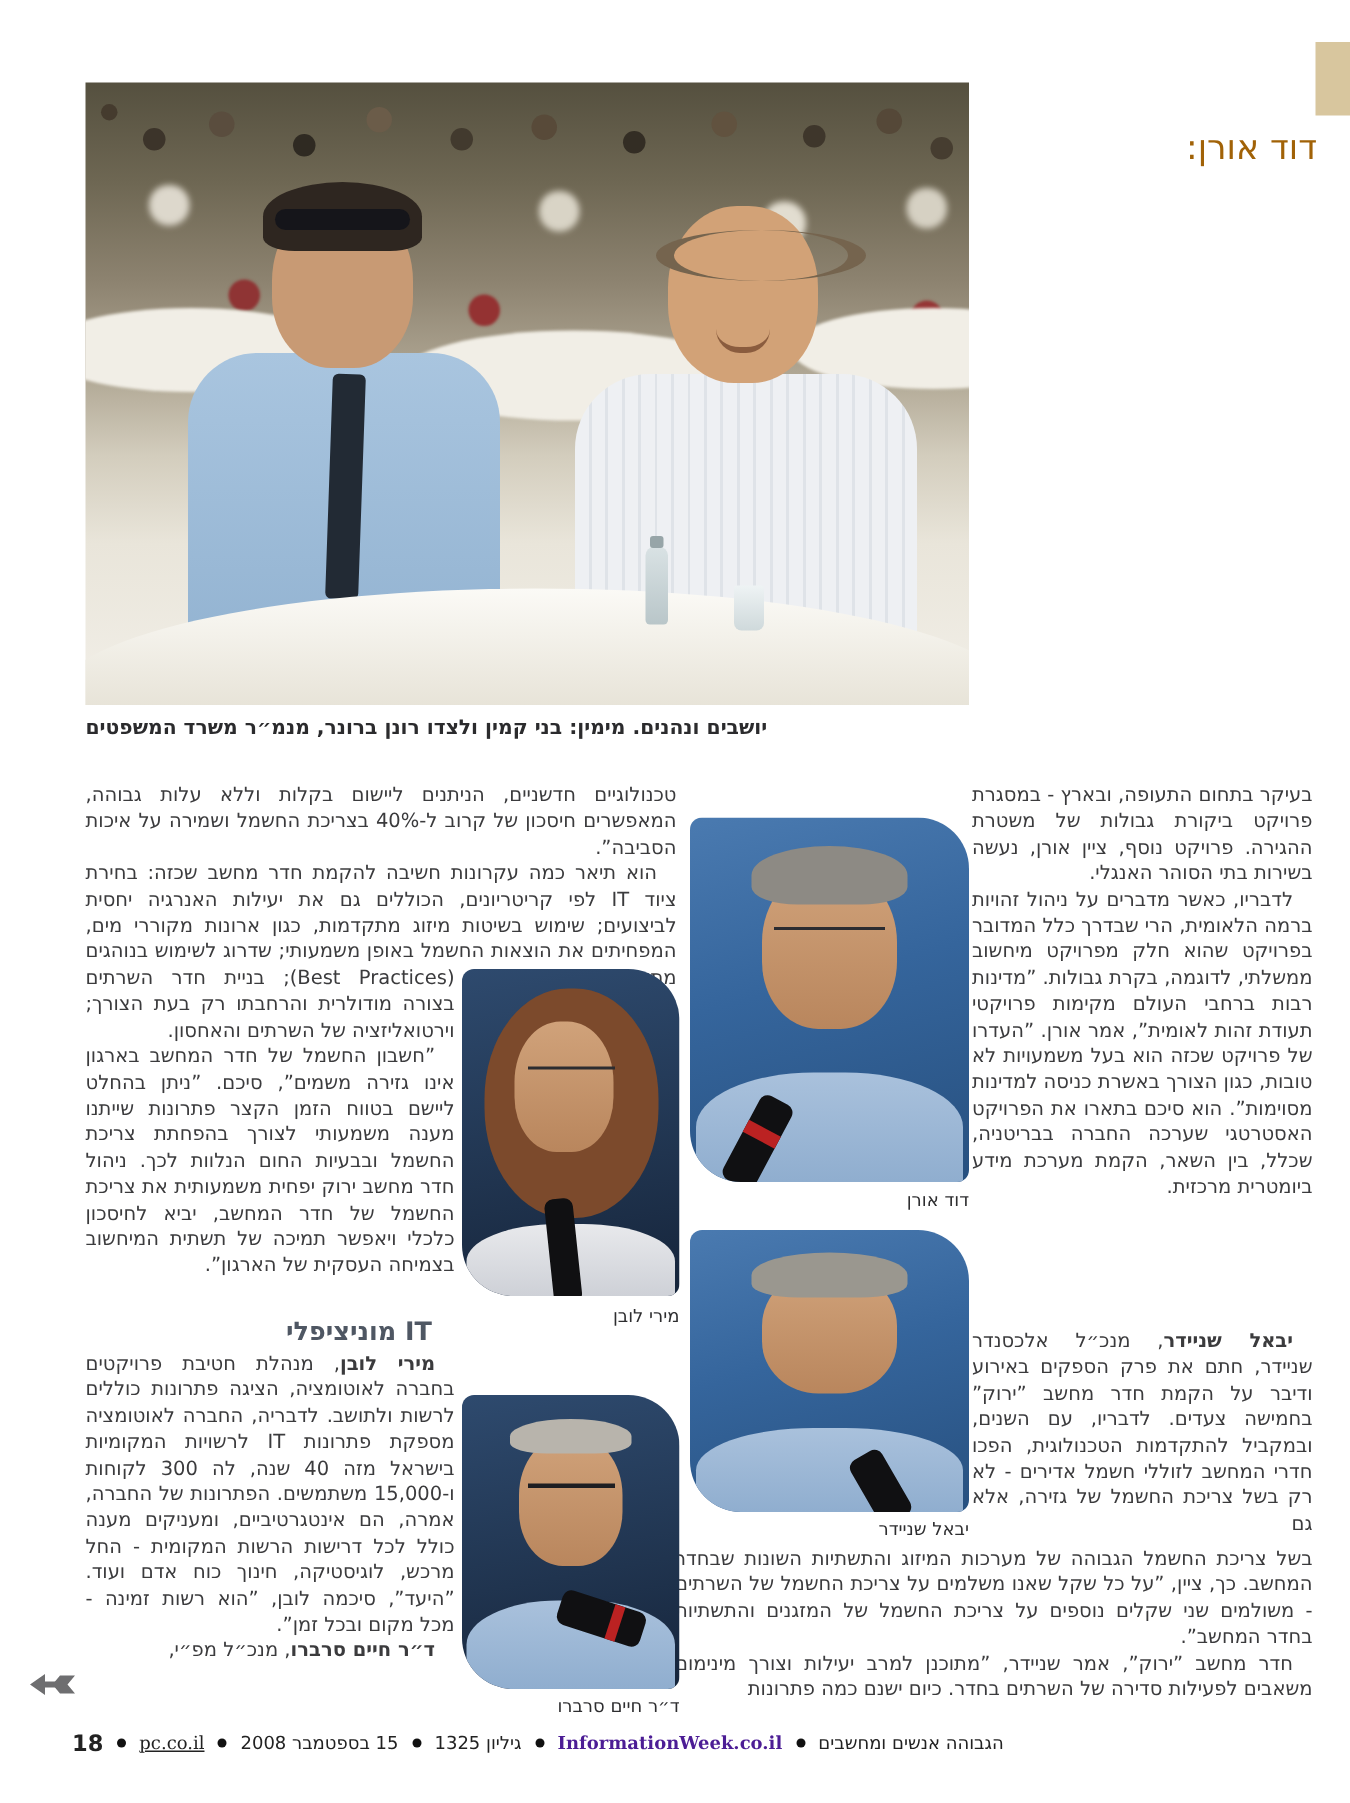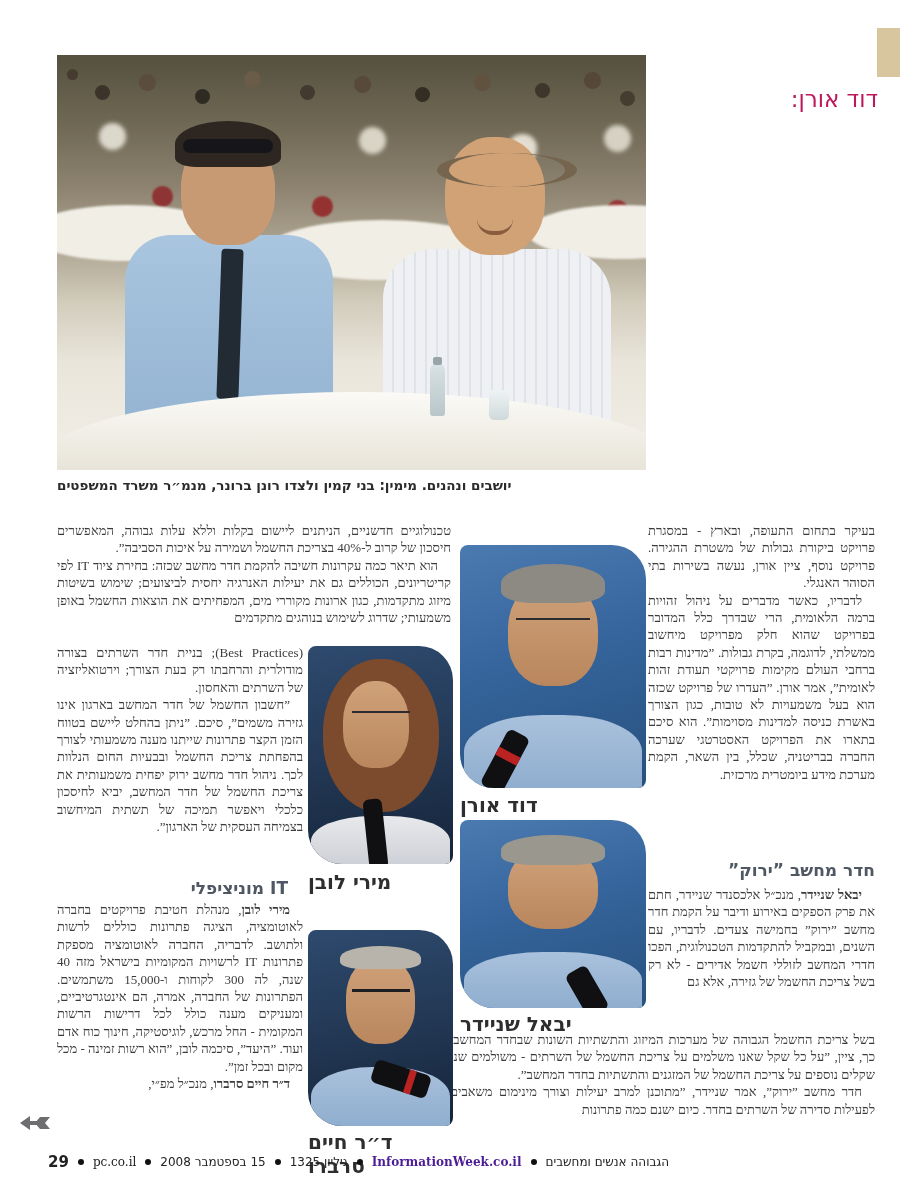--- a/index.html
+++ b/index.html
@@ -38,24 +38,24 @@
   .man-r .head{position:absolute;left:70px;top:10px;width:100px;height:118px;background:#d2a277;border-radius:46% 46% 44% 44%;}
   .man-r .hair{position:absolute;left:62px;top:26px;width:116px;height:34px;background:transparent;border-left:12px solid #75644e;border-right:12px solid #75644e;border-radius:50%;}
   .man-r .smile{position:absolute;left:102px;top:92px;width:36px;height:12px;border-bottom:4px solid #8a5c3e;border-radius:0 0 18px 18px;}
   .man-r .shirt{position:absolute;left:8px;top:122px;width:228px;height:220px;border-radius:50px 50px 0 0;
     background:repeating-linear-gradient(90deg,#eef0f3 0 9px,#dfe3e8 9px 11px);}
   
   .main-caption{position:absolute;left:57px;top:477px;width:589px;text-align:left;direction:rtl;
     font-size:13.5px;font-weight:bold;color:#2b2b2d;}
   
   .pull-quote{position:absolute;left:650px;top:86px;width:228px;text-align:right;
-    color:#be185d;font-size:23px;line-height:26px;}
+    color:#a16207;font-size:23px;line-height:26px;}
   
   .btxt{position:absolute;font-size:13px;line-height:17.4px;color:#3b3b3d;text-align:justify;}
-  .btxt p{margin:0;text-indent:13px;font-family:Liberation Serif, serif;}
+  .btxt p{margin:0;text-indent:13px;}
   .btxt p.noind{text-indent:0;}
   .lead{font-weight:bold;}
   .sec-head{position:absolute;font-size:17px;font-weight:bold;color:#4f5763;text-align:right;}
   .b-r1{left:648px;top:522px;width:227px;}
   .h-green{left:648px;top:860px;width:227px;}
   .b-r2{left:648px;top:886px;width:227px;}
   .b-wr{left:450px;top:1031px;width:425px;}
   .b-l1{left:57px;top:522px;width:394px;}
   .b-l2{left:57px;top:644px;width:246px;}
   .h-muni{left:42px;top:878px;width:246px;}
@@ -65,35 +65,35 @@
   .pp-bg{position:absolute;inset:0;}
   .bg-blue{background:linear-gradient(165deg,#4a7ab0 0%,#35659c 45%,#27507f 100%);}
   .bg-navy{background:linear-gradient(170deg,#2e4a6e 0%,#20344f 60%,#15243a 100%);}
   .pp-head{position:absolute;left:26%;top:14%;width:48%;height:44%;background:linear-gradient(#d0a27a,#b9865d);border-radius:46% 46% 42% 42%;}
   .pp-hair{position:absolute;left:22%;top:8%;width:56%;height:16%;background:#8d8a84;border-radius:50% 50% 30% 30%;}
   .pp-glasses{position:absolute;left:30%;top:30%;width:40%;height:5%;border-top:2px solid #2c2c30;}
   .pp-shirt{position:absolute;left:2%;bottom:-4%;width:96%;height:34%;background:linear-gradient(#a9c1dc,#8cabcd);border-radius:44% 44% 0 0;}
   .pp-mic{position:absolute;width:13%;height:26%;background:#101012;border-radius:6px;}
   .pp-mic .ring{position:absolute;left:0;top:34%;width:100%;height:14%;background:#b22;}
   .pp-hair-f{position:absolute;left:10%;top:6%;width:80%;height:70%;background:#7c4a2c;border-radius:48%;}
-  .pp-cap{position:absolute;font-size:20px;font-weight:bold;color:#2e2e30;text-align:left;}
+  .pp-cap{position:absolute;font-size:12px;font-weight:normal;color:#2e2e30;text-align:right;}
   .po-david{left:460px;top:545px;width:186px;height:243px;}
   .cap-david{left:460px;top:793px;width:186px;}
   .po-miri{left:308px;top:646px;width:145px;height:218px;}
   .cap-miri{left:308px;top:870px;width:145px;}
   .po-yigal{left:460px;top:820px;width:186px;height:188px;}
   .cap-yigal{left:460px;top:1012px;width:186px;}
   .po-haim{left:308px;top:930px;width:145px;height:196px;}
   .cap-haim{left:308px;top:1130px;width:145px;}
   
   .footer{position:absolute;left:48px;top:1153px;display:flex;direction:ltr;align-items:center;gap:9px;
     font-size:12px;color:#222;}
   .footer .sep{width:6px;height:6px;border-radius:50%;background:#111;}
   .pageno{font-size:15px;font-weight:bold;font-family:"DejaVu Sans",sans-serif;}
-  .serifitem{font-family:"DejaVu Serif",serif;}
+  .serifitem{font-family:"DejaVu Serif",serif;text-decoration:underline;}
   .green-link{font-family:"DejaVu Serif",serif;font-weight:bold;color:#4c1d95;}
   .arrow-icon{position:absolute;left:20px;top:1115px;width:30px;height:16px;}
 </style>
 </head>
 <body>
 
 <div class="page">
 
   <div class="corner-tab"></div>
 
@@ -124,21 +124,20 @@
 
   <div class="pull-quote">
     <div>דוד אורן:</div>
   </div>
 
   <div class="btxt b-r1">
     <p class="noind">בעיקר בתחום התעופה, ובארץ - במסגרת פרויקט ביקורת גבולות של משטרת ההגירה. פרויקט נוסף, ציין אורן, נעשה בשירות בתי הסוהר האנגלי.</p>
     <p>לדבריו, כאשר מדברים על ניהול זהויות ברמה הלאומית, הרי שבדרך כלל המדובר בפרויקט שהוא חלק מפרויקט מיחשוב ממשלתי, לדוגמה, בקרת גבולות. ”מדינות רבות ברחבי העולם מקימות פרויקטי תעודת זהות לאומית”, אמר אורן. ”העדרו של פרויקט שכזה הוא בעל משמעויות לא טובות, כגון הצורך באשרת כניסה למדינות מסוימות”. הוא סיכם בתארו את הפרויקט האסטרטגי שערכה החברה בבריטניה, שכלל, בין השאר, הקמת מערכת מידע ביומטרית מרכזית.</p>
   </div>
 
-  <div class="sec-head h-green">חדר מחשב ”ירוק”</div>
 
   <div class="btxt b-r2">
     <p><span class="lead">יבאל שניידר</span><span>, מנכ״ל אלכסנדר שניידר, חתם את פרק הספקים באירוע ודיבר על הקמת חדר מחשב ”ירוק” בחמישה צעדים. לדבריו, עם השנים, ובמקביל להתקדמות הטכנולוגית, הפכו חדרי המחשב לזוללי חשמל אדירים - לא רק בשל צריכת החשמל של גזירה, אלא גם</span></p>
   </div>
 
   <div class="btxt b-wr">
     <p class="noind">בשל צריכת החשמל הגבוהה של מערכות המיזוג והתשתיות השונות שבחדר המחשב. כך, ציין, ”על כל שקל שאנו משלמים על צריכת החשמל של השרתים - משולמים שני שקלים נוספים על צריכת החשמל של המזגנים והתשתיות בחדר המחשב”.</p>
     <p>חדר מחשב ”ירוק”, אמר שניידר, ”מתוכנן למרב יעילות וצורך מינימום משאבים לפעילות סדירה של השרתים בחדר. כיום ישנם כמה פתרונות</p>
   </div>
 
@@ -201,21 +200,21 @@
       </div>
   </div>
   <div class="pp-cap cap-haim">ד״ר חיים סרברו</div>
 
   <svg class="arrow-icon" viewBox="0 0 30 16">
     <polygon points="0,8 10,1 10,6 18,6 18,10 10,10 10,15" fill="#6e6e70"></polygon>
     <polygon points="20,2 30,2 25,8 30,14 20,14 15,8" fill="#6e6e70"></polygon>
   </svg>
 
   <div class="footer">
-    <span class="pageno">29</span>
+    <span class="pageno">18</span>
     <span class="sep"></span>
     <span class="serifitem">pc.co.il</span>
     <span class="sep"></span>
     <span dir="rtl">15 בספטמבר 2008</span>
     <span class="sep"></span>
     <span dir="rtl">גיליון 1325</span>
     <span class="sep"></span>
     <span class="green-link">InformationWeek.co.il</span>
     <span class="sep"></span>
     <span dir="rtl">הגבוהה אנשים ומחשבים</span>

